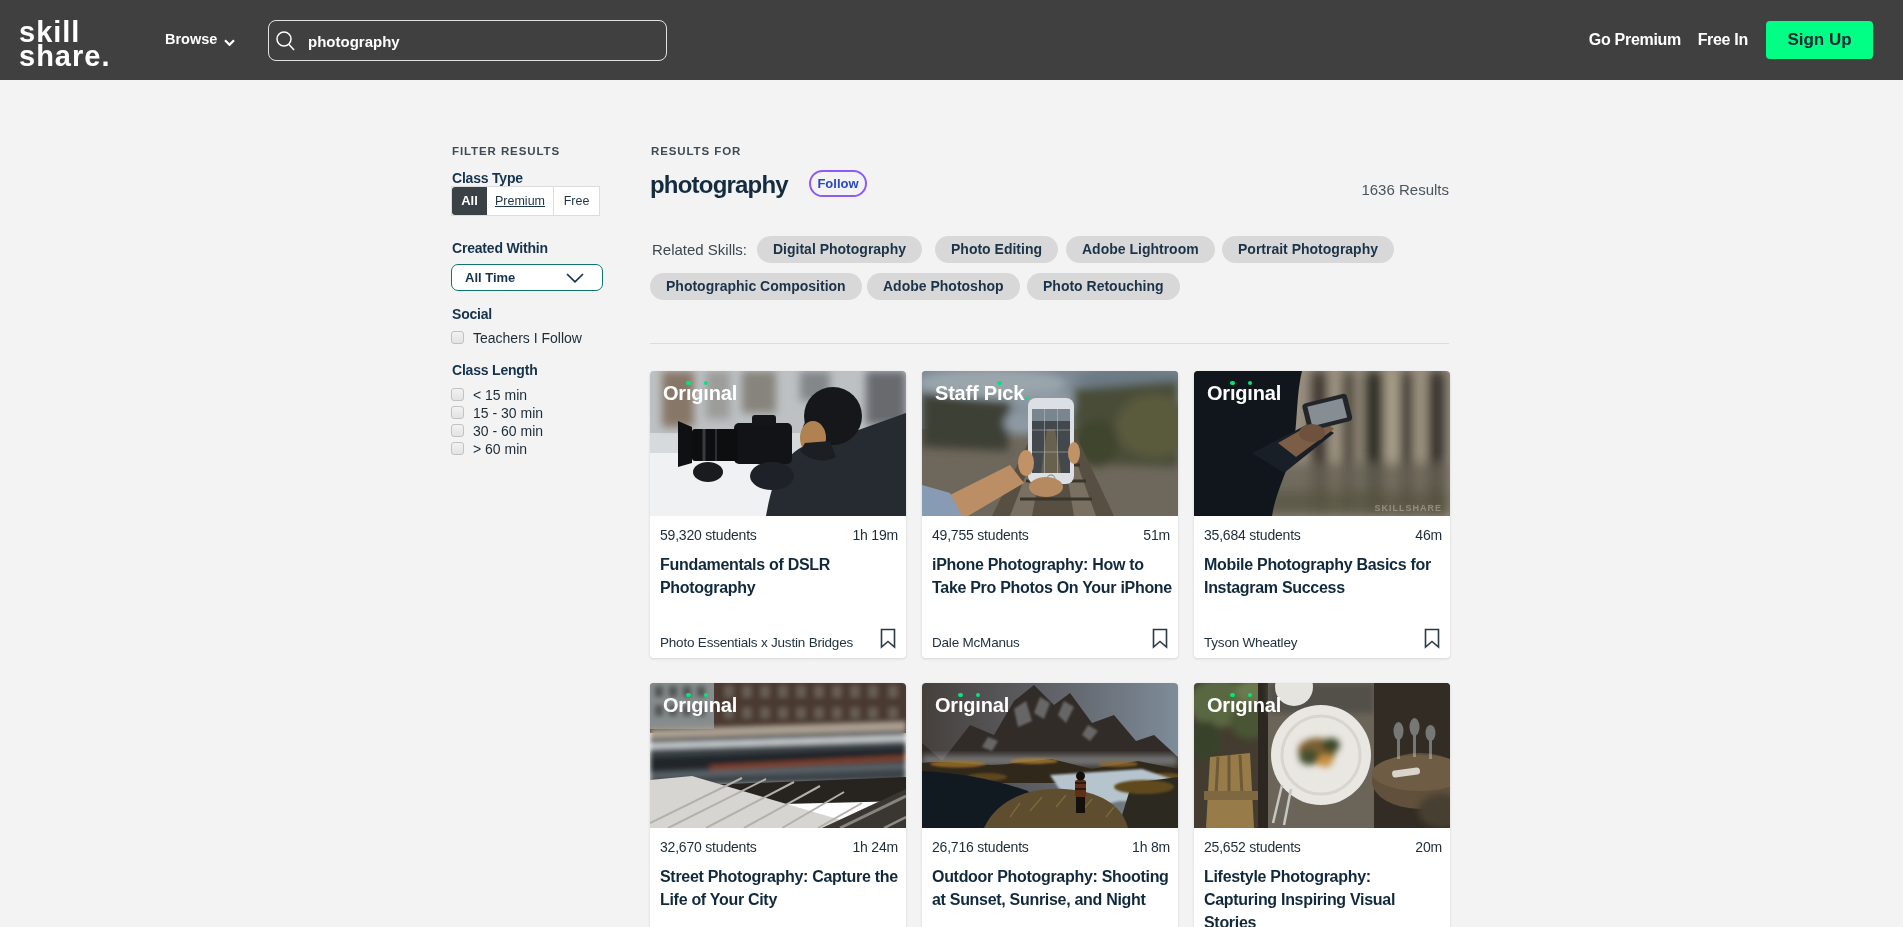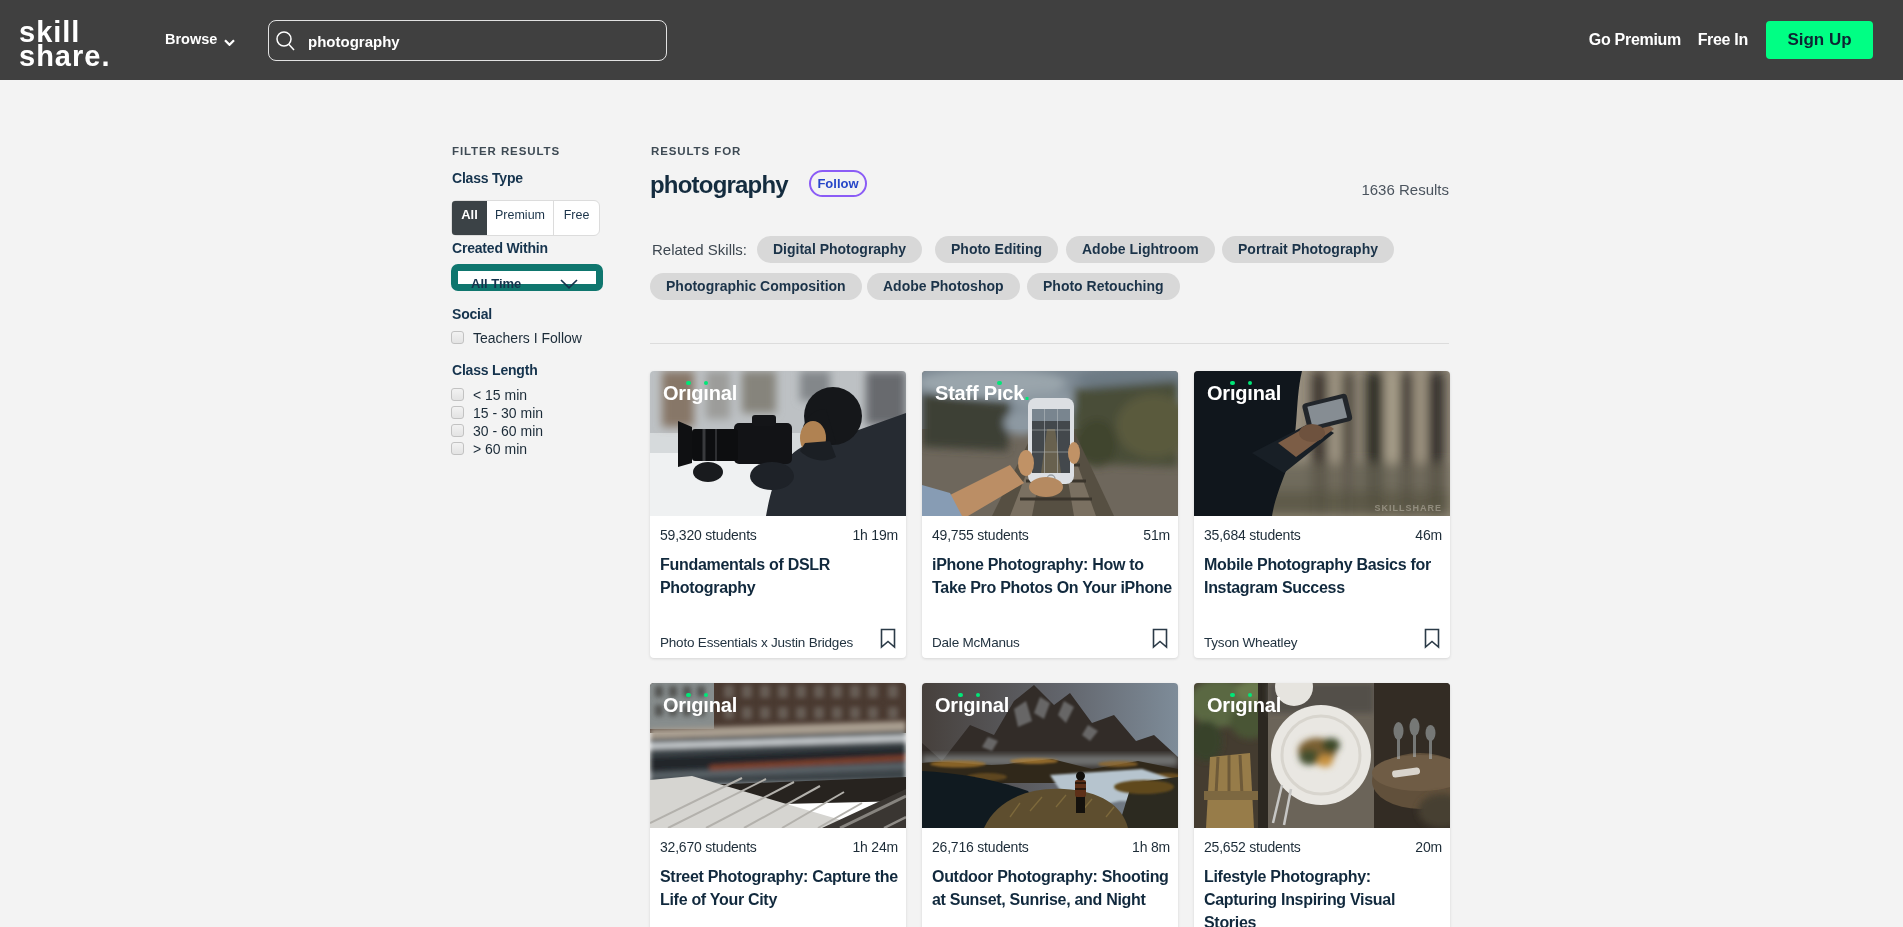--- a/index.html
+++ b/index.html
@@ -16,27 +16,27 @@
 #search svg { position:absolute; left:0px; top:10px; }
 #search span { position:absolute; left:39px; top:12px; color:#fff; font-size:15px; font-weight:700; }
 #gopremium { position:absolute; right:222px; top:31px; color:#fff; font-weight:700; font-size:16px; letter-spacing:-0.3px; }
 #signin { position:absolute; right:155px; top:31px; color:#fff; font-weight:700; font-size:16px; letter-spacing:-0.3px; }
 #signup { position:absolute; left:1766px; top:21px; width:107px; height:38px; background:#00ff84;
   border-radius:4px; color:#0d2533; font-weight:700; font-size:17px; text-align:center; line-height:38px; }
 
 .sidehead { position:absolute; left:452px; font-weight:700; font-size:14px; color:#15334d; letter-spacing:-0.2px; }
 #filterres { position:absolute; left:452px; top:145px; font-weight:700; font-size:11.5px;
   letter-spacing:0.9px; color:#3e4a54; }
-#seg { position:absolute; left:451px; top:200px; width:149px; height:36px; background:#fff;
-  border:1px solid #dcdcdc; border-radius:6px; display:flex; }
+#seg { position:absolute; left:451px; top:186px; width:149px; height:30px; background:#fff;
+  border:1px solid #dcdcdc; border-radius:0; display:flex; }
 #seg div { flex:0 0 auto; text-align:center; line-height:28px; font-size:12.5px; color:#1c344a; }
 #seg .on { background:#3b4246; color:#fff; font-weight:700; border-radius:3px 0 0 3px; }
 #seg .mid { border-right:1px solid #dcdcdc; }
 #dd { position:absolute; left:451px; top:264px; width:152px; height:27px; background:#fff;
-  border:7px solid #0f766e; border-radius:7px; }
+  border:1px solid #0f766e; border-radius:7px; }
 #dd span { position:absolute; left:13px; top:5px; font-size:13px; font-weight:700; color:#15334d; }
 #dd svg { position:absolute; right:18px; top:8px; }
 .cb { position:absolute; width:13px; height:13px; border:1px solid #c2c2c2; border-radius:3px;
   background:linear-gradient(#f2f2f2,#e3e3e3); }
 .cblab { position:absolute; font-size:14px; color:#1b2b38; }
 
 #resfor { position:absolute; left:651px; top:145px; font-weight:700; font-size:11.5px;
   letter-spacing:0.9px; color:#3e4a54; }
 #bigtitle { position:absolute; left:650px; top:171px; font-weight:700; font-size:24px; letter-spacing:-0.8px; color:#142c3f; }
 #follow { position:absolute; left:809px; top:170px; width:58px; height:27px; border:2px solid #8b5cf6;
@@ -78,21 +78,21 @@
   </div>
   <div id="gopremium">Go Premium</div>
   <div id="signin">Free In</div>
   <div id="signup">Sign Up</div>
 </div>
 
 <div id="filterres">FILTER RESULTS</div>
 <div class="sidehead" style="top:170px;">Class Type</div>
 <div id="seg">
   <div class="on" style="width:35px; font-size:13px;">All</div>
-  <div class="mid" style="width:67px;">Premium</div>
+  <div class="mid" style="width:67px;text-decoration:underline;">Premium</div>
   <div style="width:45px;">Free</div>
 </div>
 <div class="sidehead" style="top:240px;">Created Within</div>
 <div id="dd">
   <span>All Time</span>
   <svg width="18" height="10" viewBox="0 0 18 10">
       <path d="M1 1 L9 8.8 L17 1" fill="none" stroke="#15334d" stroke-width="1.7"></path>
     </svg>
 </div>
 <div class="sidehead" style="top:306px;">Social</div>

